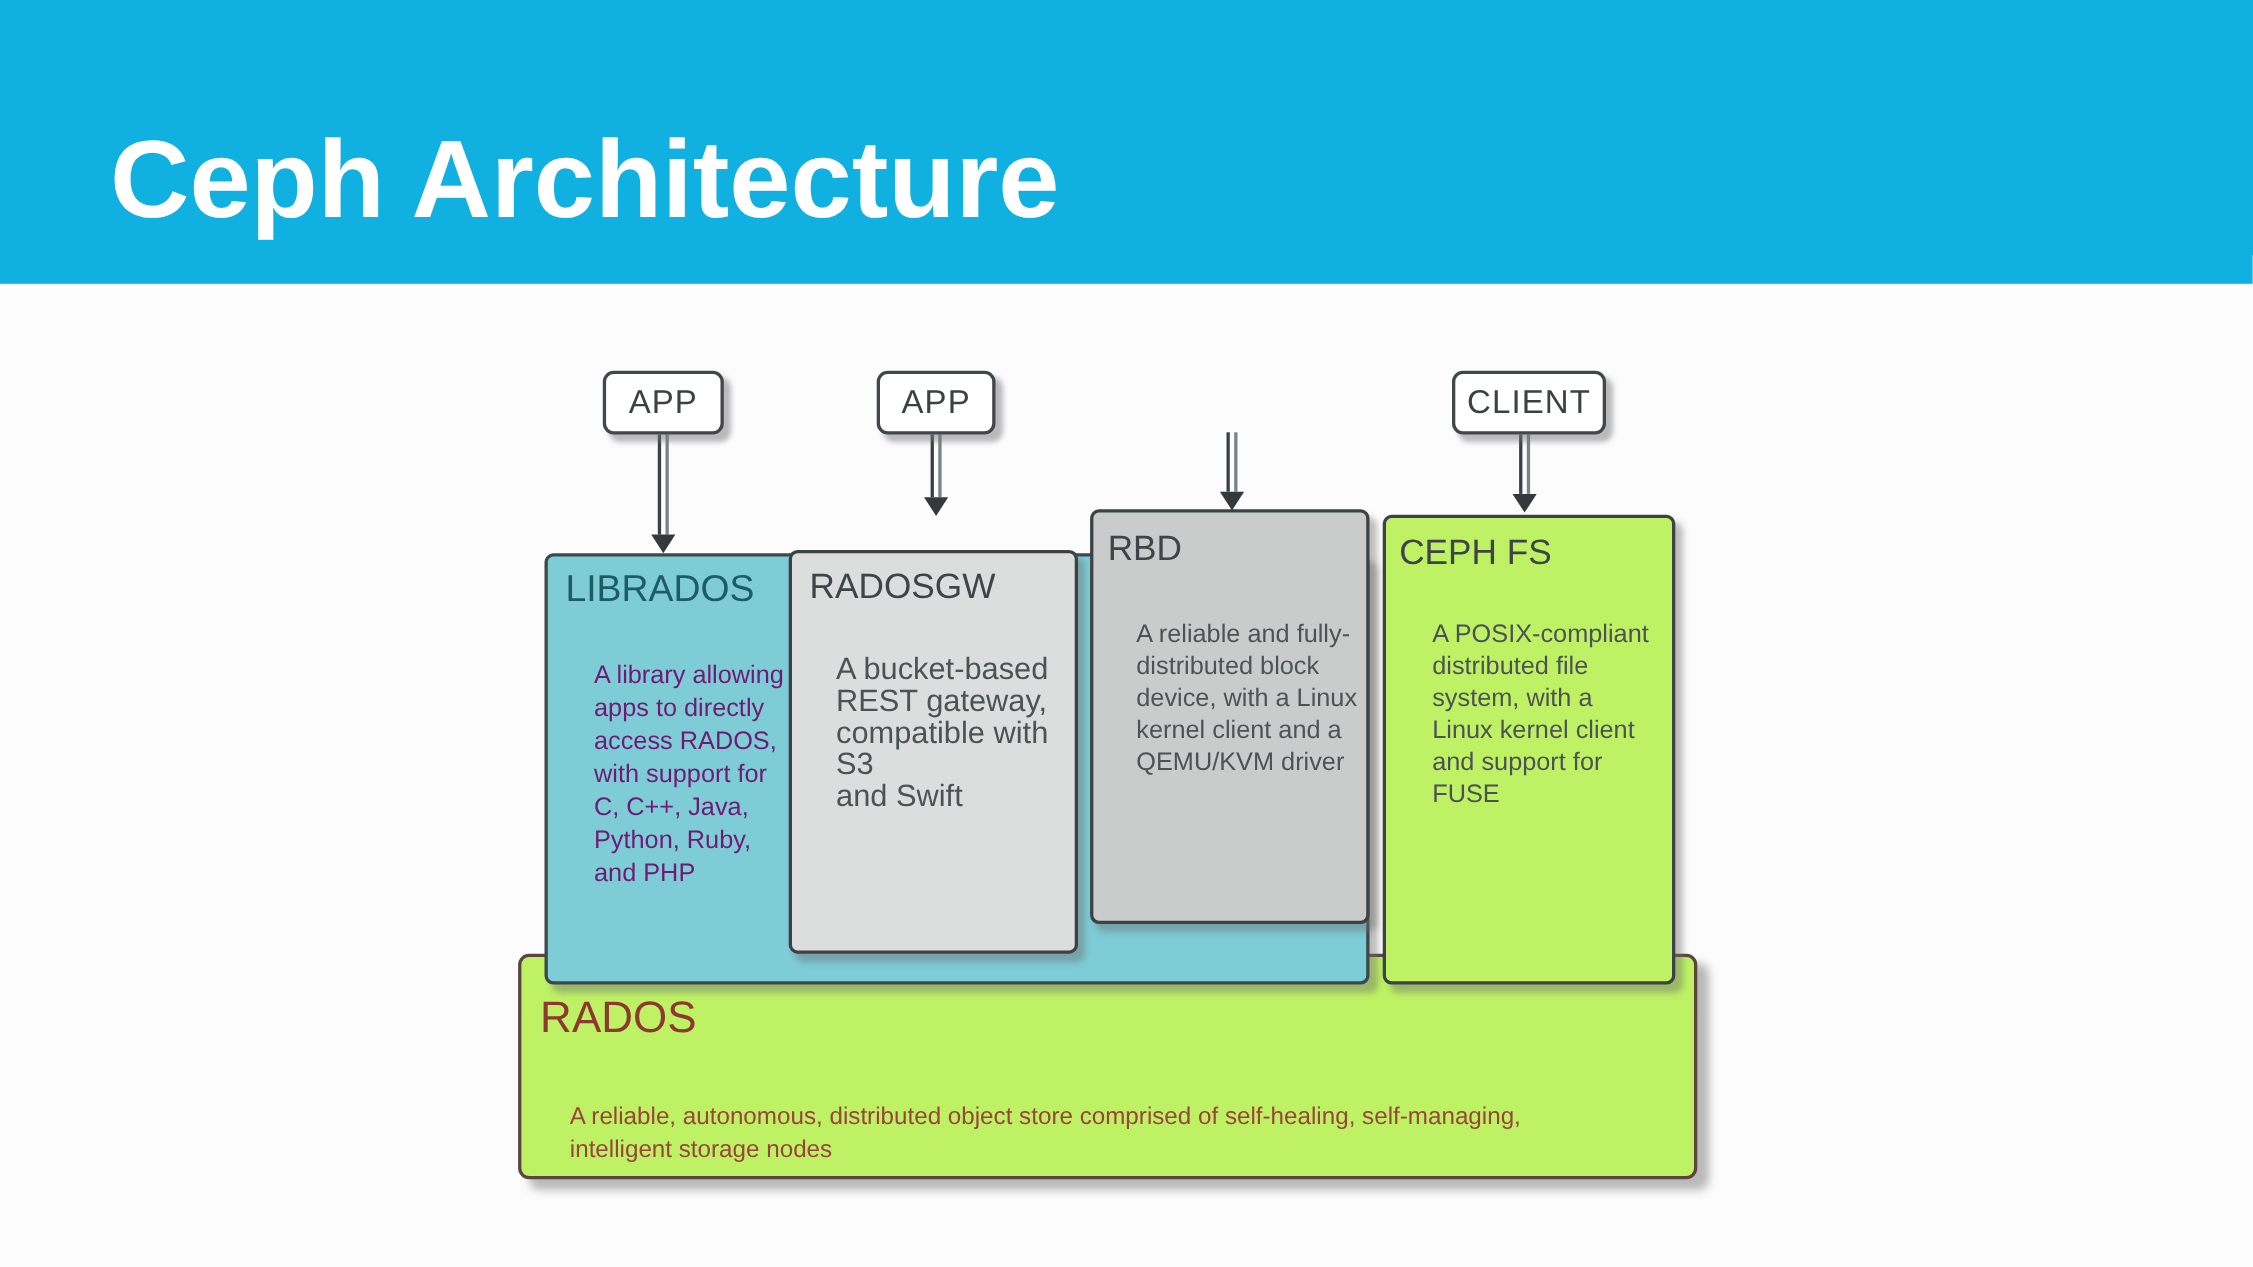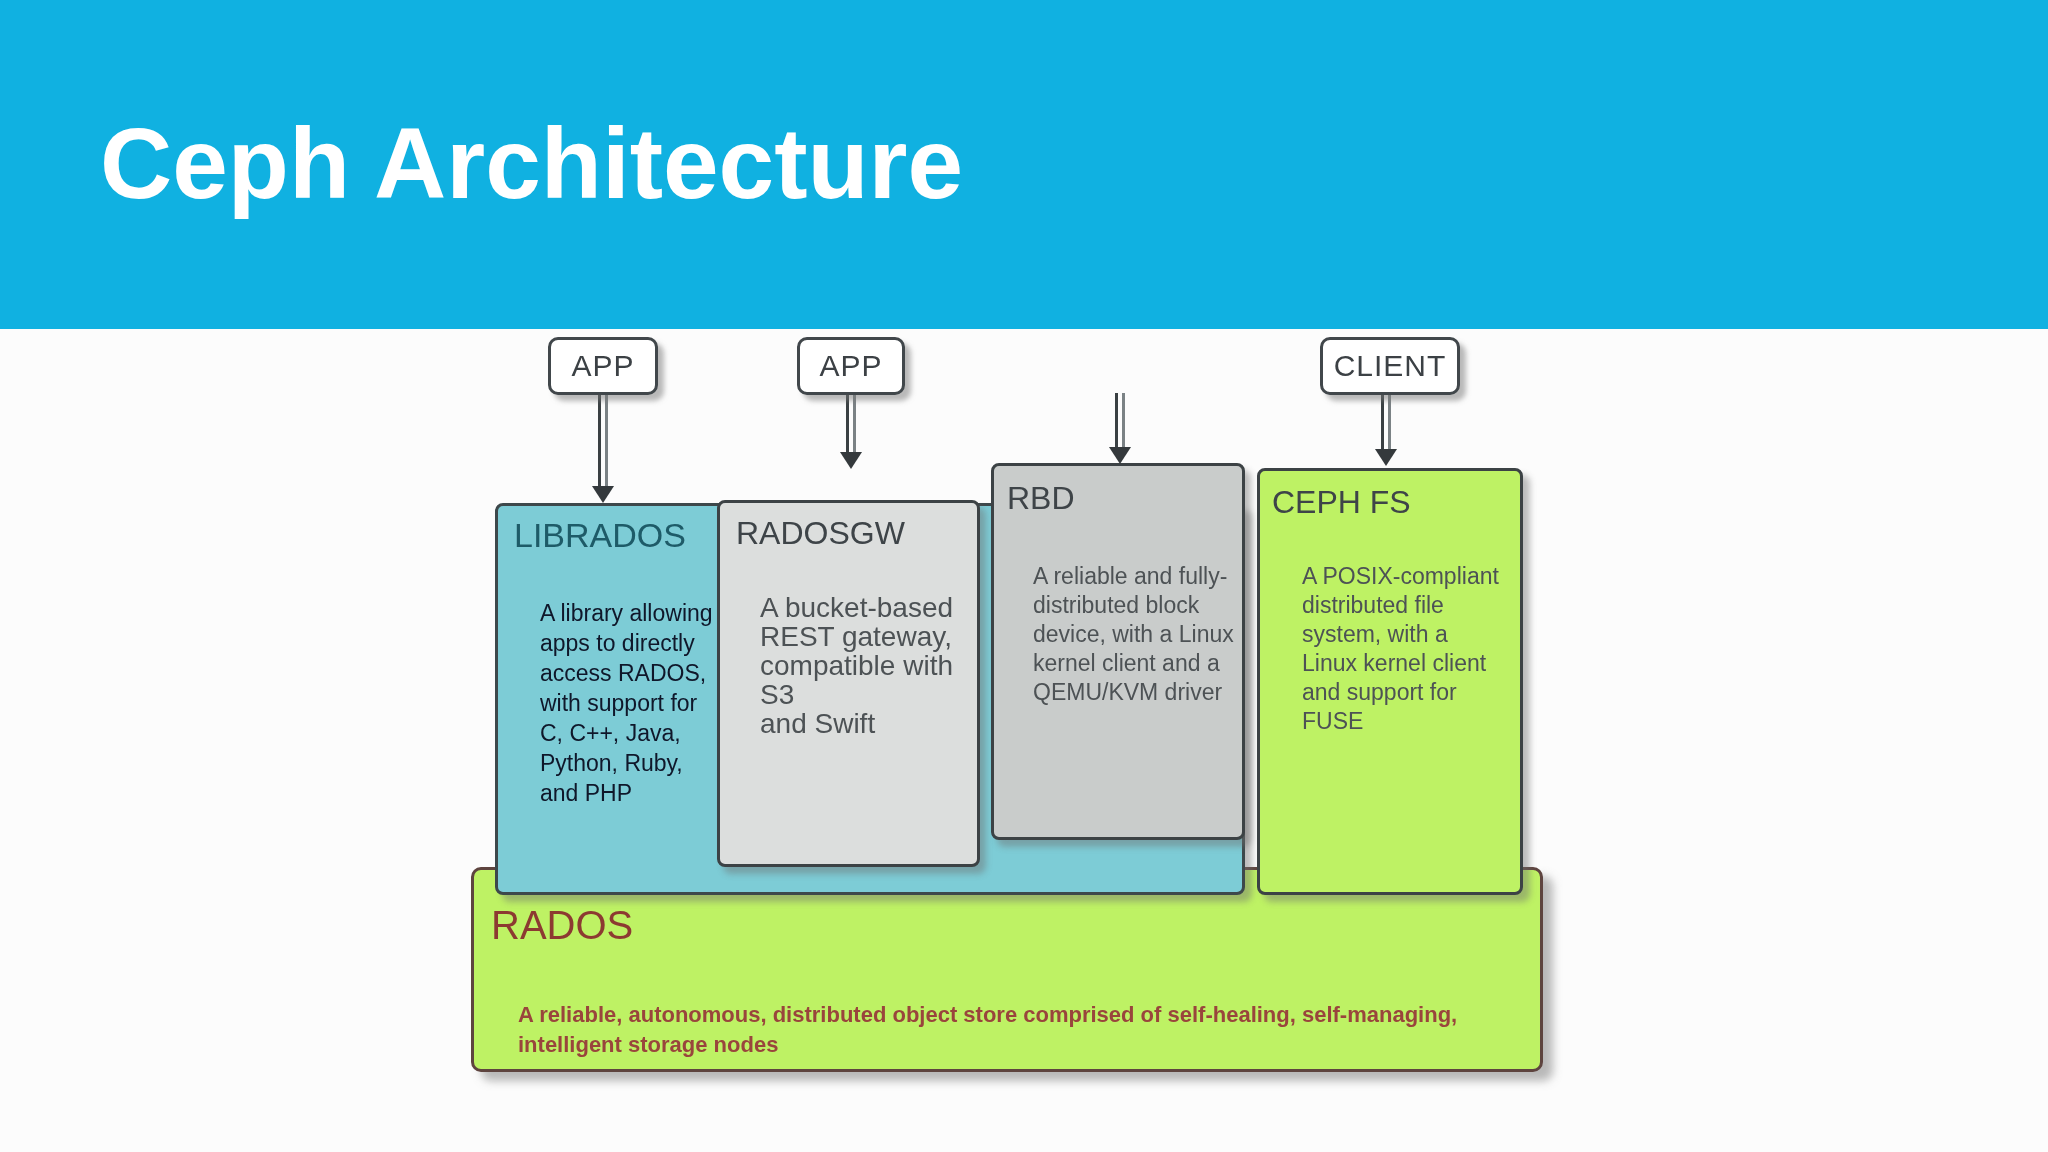--- a/index.html
+++ b/index.html
@@ -3,21 +3,21 @@
 <meta charset="utf-8">
 <style>
   html,body{margin:0;padding:0;}
   .slide{
     position:relative; width:2048px; height:1152px;
     background:#fcfcfc; overflow:hidden;
     font-family:"Liberation Sans", sans-serif;
   }
   
   .header{
-    position:absolute; left:0; top:0; width:2048px; height:329px;
+    position:absolute; left:0; top:0; width:2048px; height:258px;
     background:#10b1e1;
   }
   .slide-title{
     position:absolute; left:100px; top:106px;
     font-size:100px; font-weight:bold; color:#ffffff; letter-spacing:0px;
     white-space:nowrap;
   }
   
   .tbox{
     position:absolute; height:58px; box-sizing:border-box;
@@ -57,28 +57,28 @@
     border:3px solid #3c4245; border-radius:8px;
   }
   .layer .ltitle{position:absolute; white-space:nowrap;}
   .layer .lbody{position:absolute; white-space:pre-line;}
   .rados{
     left:471px; top:867px; width:1072px; height:205px;
     background:#bef264; border-color:#5e443f; border-radius:10px;
     box-shadow:10px 9px 8px rgba(120,120,120,.5); z-index:1;
   }
   .rados .ltitle{left:17px; top:33px; font-size:40px; color:#8c3a31;}
-  .rados .lbody{left:44px; top:130px; font-size:22px; line-height:30px; color:#99453c;font-weight:bold;}
+  .rados .lbody{left:44px; top:130px; font-size:22px; line-height:30px; color:#99453c;}
   .librados{
     left:495px; top:503px; width:750px; height:392px;
     background:#7dccd6; border-color:#3d484b;
     box-shadow:7px 7px 6px rgba(110,110,110,.45); z-index:2;
   }
   .librados .ltitle{left:16px; top:10px; font-size:34px; color:#1e5b68;}
-  .librados .lbody{left:42px; top:92px; font-size:23px; line-height:30px; color:#0f172a; width:210px;}
+  .librados .lbody{left:42px; top:92px; font-size:23px; line-height:30px; color:#701a75; width:210px;}
   .radosgw{
     left:717px; top:467px; width:263px; height:367px;
     background:#dcdedd;
     box-shadow:6px 7px 6px rgba(110,110,110,.45); z-index:3;margin-top:33px;
   }
   .radosgw .ltitle{left:16px; top:12px; font-size:32px; color:#3e4448;}
   .radosgw .lbody{left:40px; top:90px; font-size:28px; line-height:29px; color:#4d5255;}
   .rbd{
     left:991px; top:463px; width:254px; height:377px;
     background:#c9cccb;

